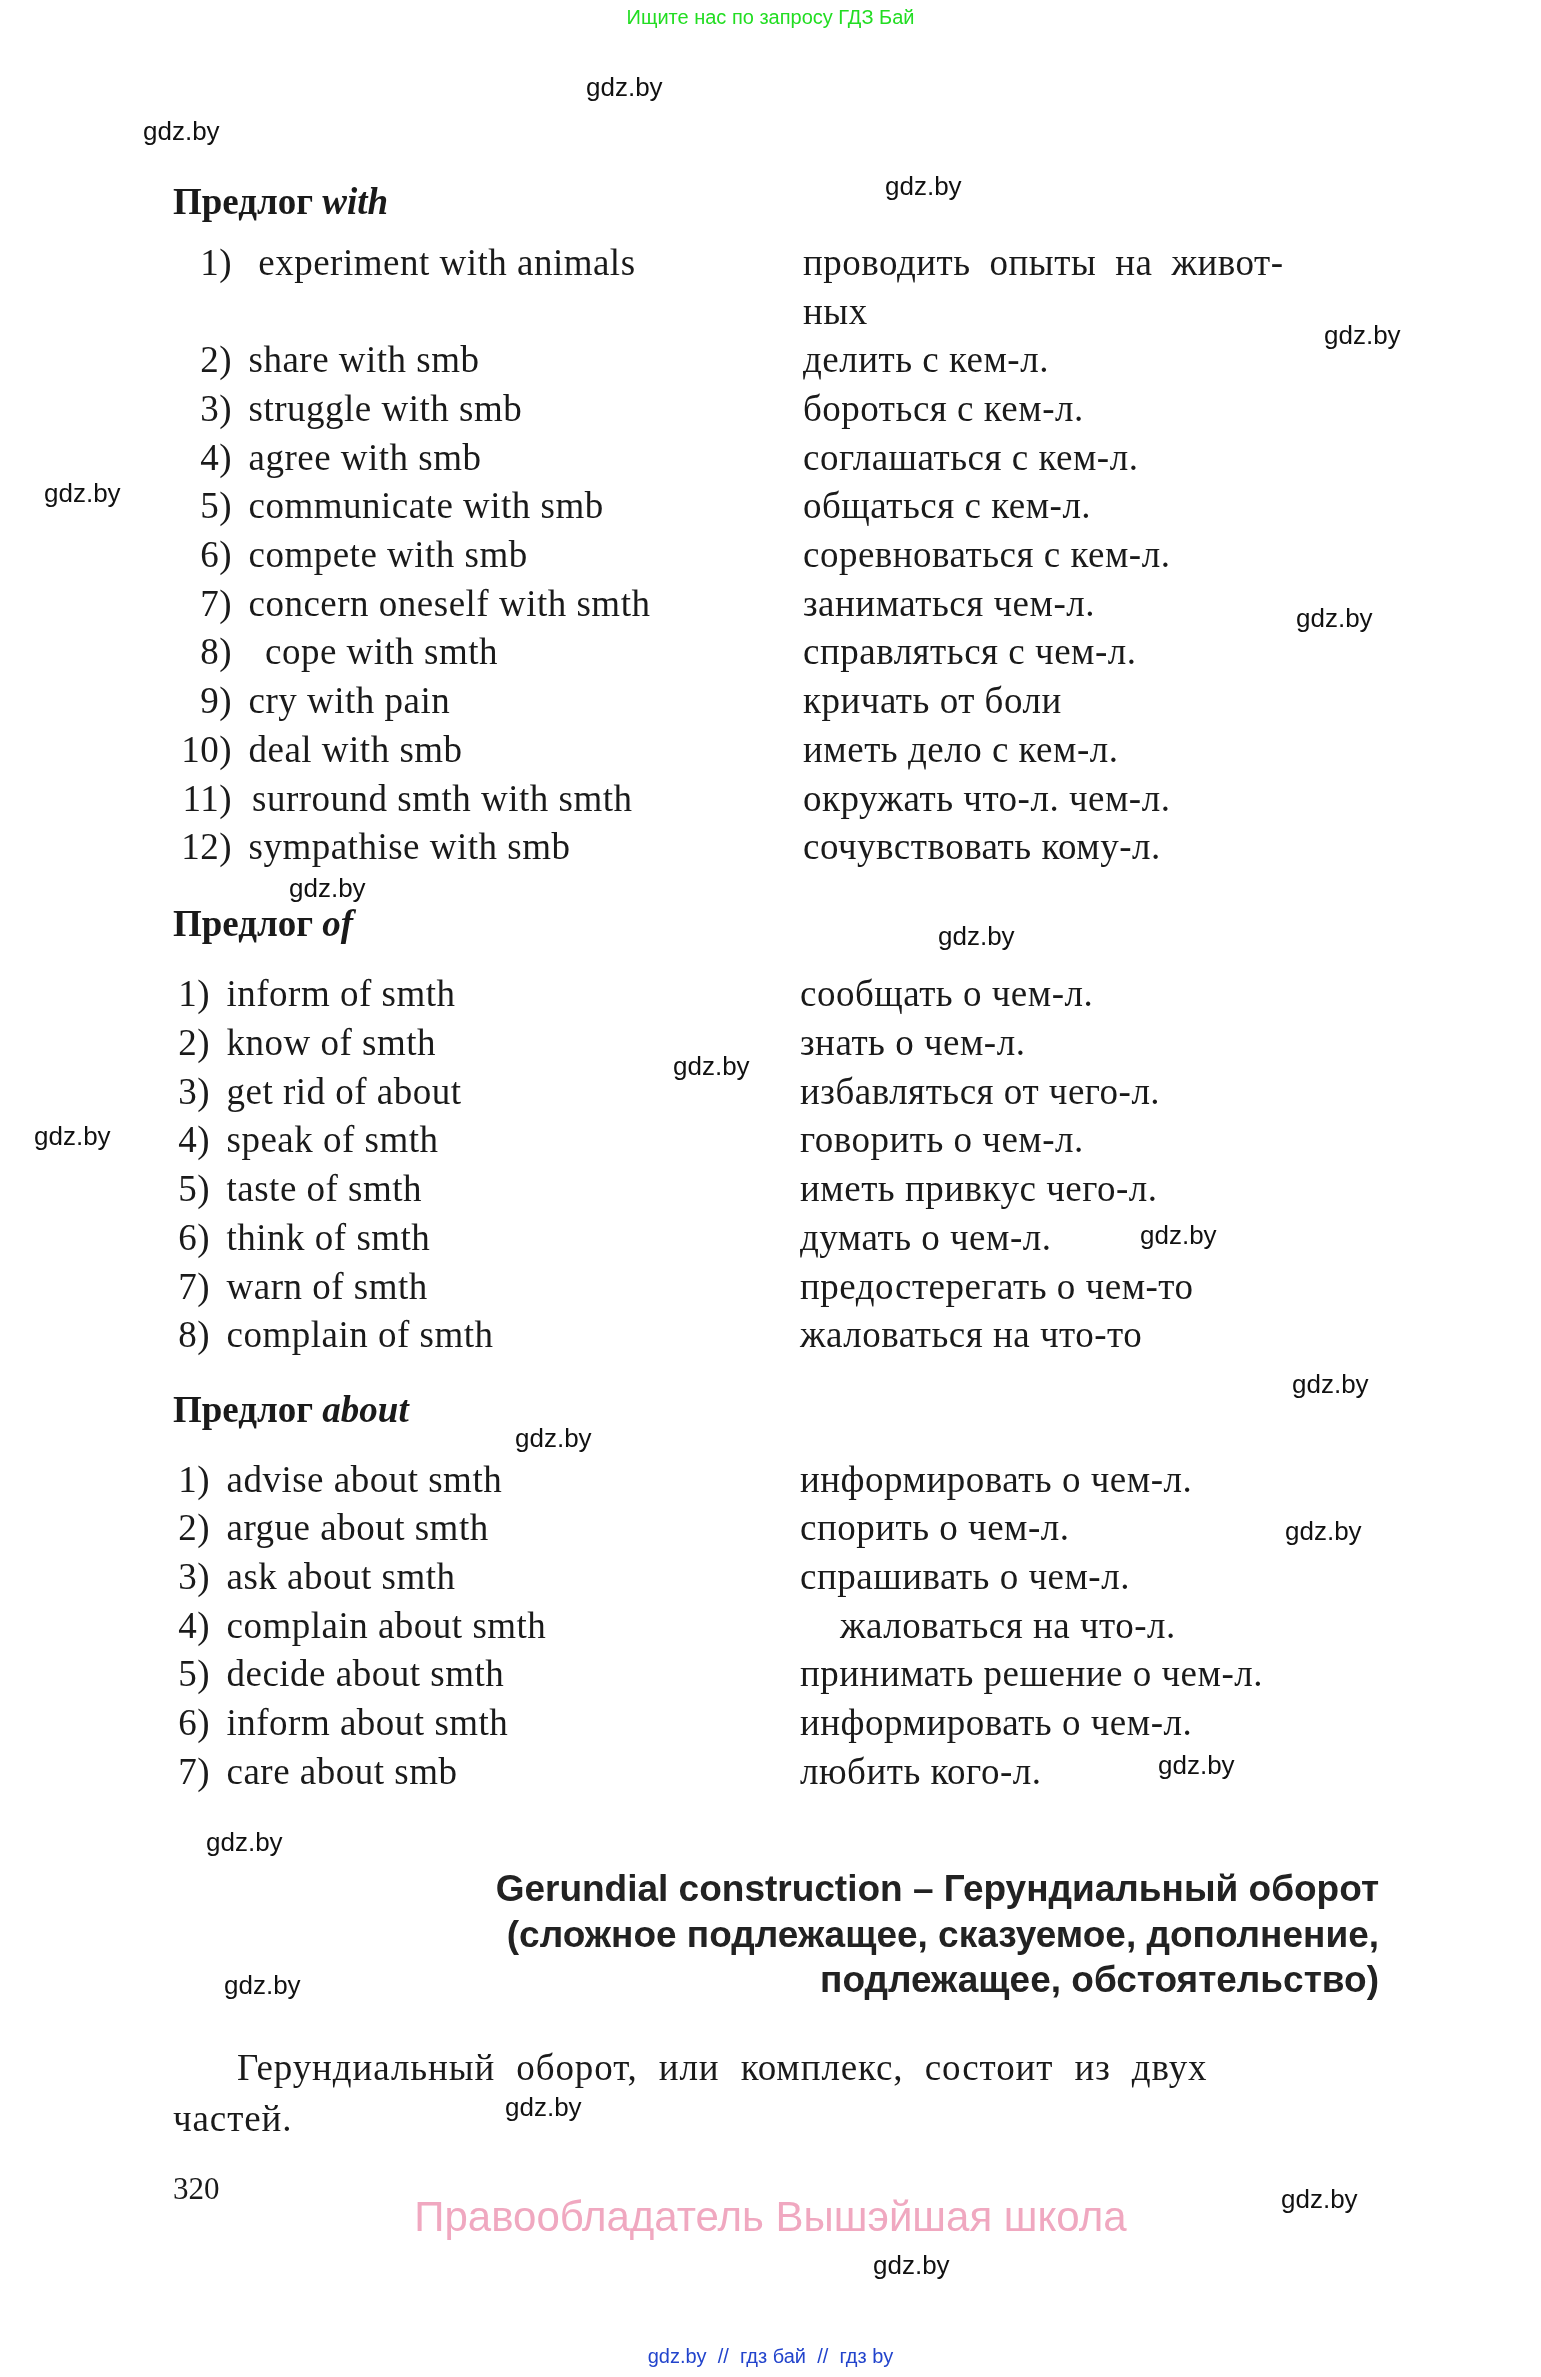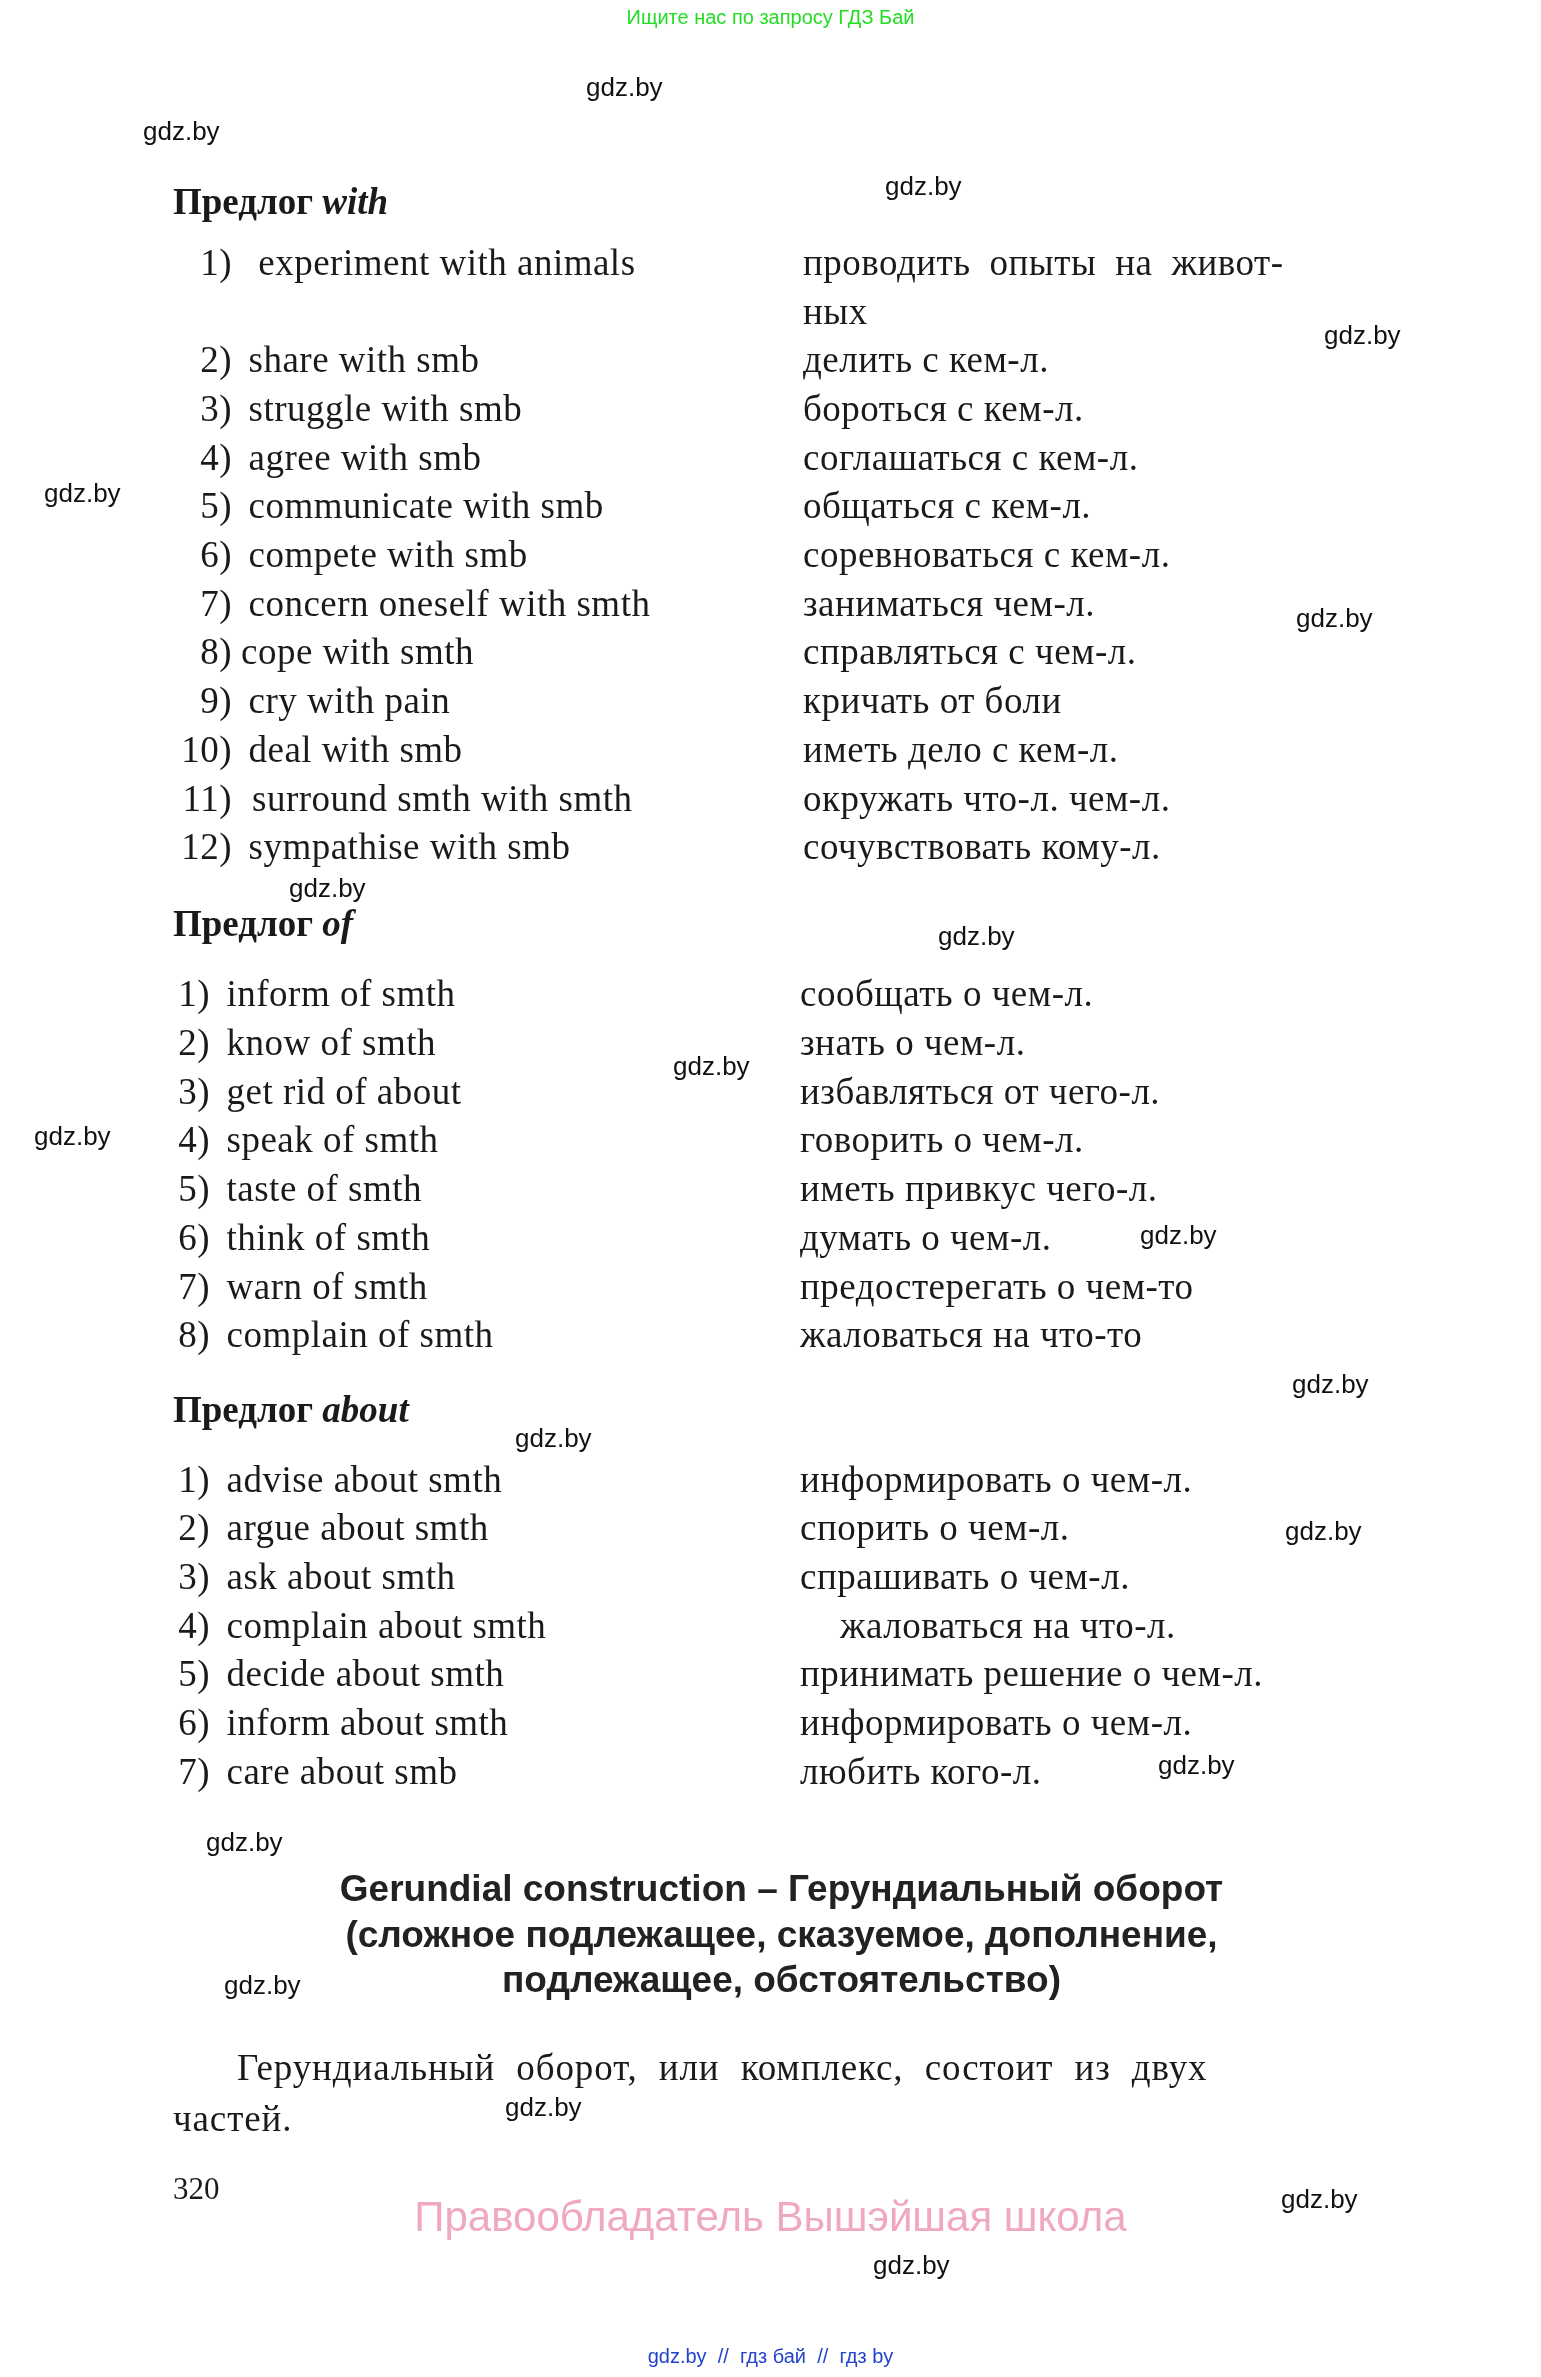--- a/index.html
+++ b/index.html
@@ -4,21 +4,21 @@
 <style>
   html, body { margin:0; padding:0; background:#ffffff; }
   body { width:1541px; height:2377px; position:relative; overflow:hidden; font-family:"DejaVu Serif", serif; color:#1a1a1a; }
   .abs { position:absolute; white-space:nowrap; }
   .top-banner { left:0; width:1541px; top:5.5px; text-align:center; font-family:"Liberation Sans", sans-serif; font-size:20px; color:#22dd22; }
   .wm { font-family:"Liberation Sans", sans-serif; font-size:26px; color:#111; }
   .heading { font-family:"Liberation Serif", serif; font-weight:bold; font-size:37px; color:#1a1a1a; }
   .heading i { font-style:italic; }
   .row { font-family:"Liberation Serif", serif; font-size:37px; letter-spacing:0.5px; color:#1a1a1a; }
   .num { display:inline-block; text-align:right; }
-  .section-title { font-family:"Liberation Sans", sans-serif; font-weight:bold; font-size:37px; text-align:center; left:184px; width:1195px; line-height:46px; color:#222; }
+  .section-title { font-family:"Liberation Sans", sans-serif; font-weight:bold; font-size:37px; text-align:right; left:184px; width:1195px; line-height:46px; color:#222; }
   .para { font-family:Liberation Serif, serif; font-size:37px; color:#1a1a1a; letter-spacing:0.9px; }
   .page-num { font-family:"Liberation Serif", serif; font-size:31px; }
   .copyright { font-family:"Liberation Sans", sans-serif; font-size:42px; color:#f0a8c0; left:0; width:1541px; text-align:center; }
   .footer-links { font-family:"Liberation Sans", sans-serif; font-size:20px; color:#2244cc; left:0; width:1541px; text-align:center; }
 </style>
 </head>
 <body>
 
 <div class="abs top-banner">Ищите нас по запросу ГДЗ Бай</div>
 
@@ -67,21 +67,21 @@
 
   <div class="abs row" style="left:175px;top:484px"><span class="num" style="width:57px">5)</span><span style="margin-left:16.5px">communicate with smb</span></div>
   <div class="abs row" style="left:803px;top:484px">общаться с кем-л.</div>
 
   <div class="abs row" style="left:175px;top:533px"><span class="num" style="width:57px">6)</span><span style="margin-left:16.5px">compete with smb</span></div>
   <div class="abs row" style="left:803px;top:533px">соревноваться с кем-л.</div>
 
   <div class="abs row" style="left:175px;top:582px"><span class="num" style="width:57px">7)</span><span style="margin-left:16.5px">concern oneself with smth</span></div>
   <div class="abs row" style="left:803px;top:582px">заниматься чем-л.</div>
 
-  <div class="abs row" style="left:175px;top:630px"><span class="num" style="width:57px">8)</span><span style="margin-left:9px">cope with smth</span></div>
+  <div class="abs row" style="left:175px;top:630px"><span class="num" style="width:57px">8)</span><span style="margin-left:33px">cope with smth</span></div>
   <div class="abs row" style="left:803px;top:630px">справляться с чем-л.</div>
 
   <div class="abs row" style="left:175px;top:679px"><span class="num" style="width:57px">9)</span><span style="margin-left:16.5px">cry with pain</span></div>
   <div class="abs row" style="left:803px;top:679px">кричать от боли</div>
 
   <div class="abs row" style="left:175px;top:728px"><span class="num" style="width:57px">10)</span><span style="margin-left:16.5px">deal with smb</span></div>
   <div class="abs row" style="left:803px;top:728px">иметь дело с кем-л.</div>
 
   <div class="abs row" style="left:175px;top:777px"><span class="num" style="width:57px">11)</span><span style="margin-left:20px">surround smth with smth</span></div>
   <div class="abs row" style="left:803px;top:777px">окружать что-л. чем-л.</div>

